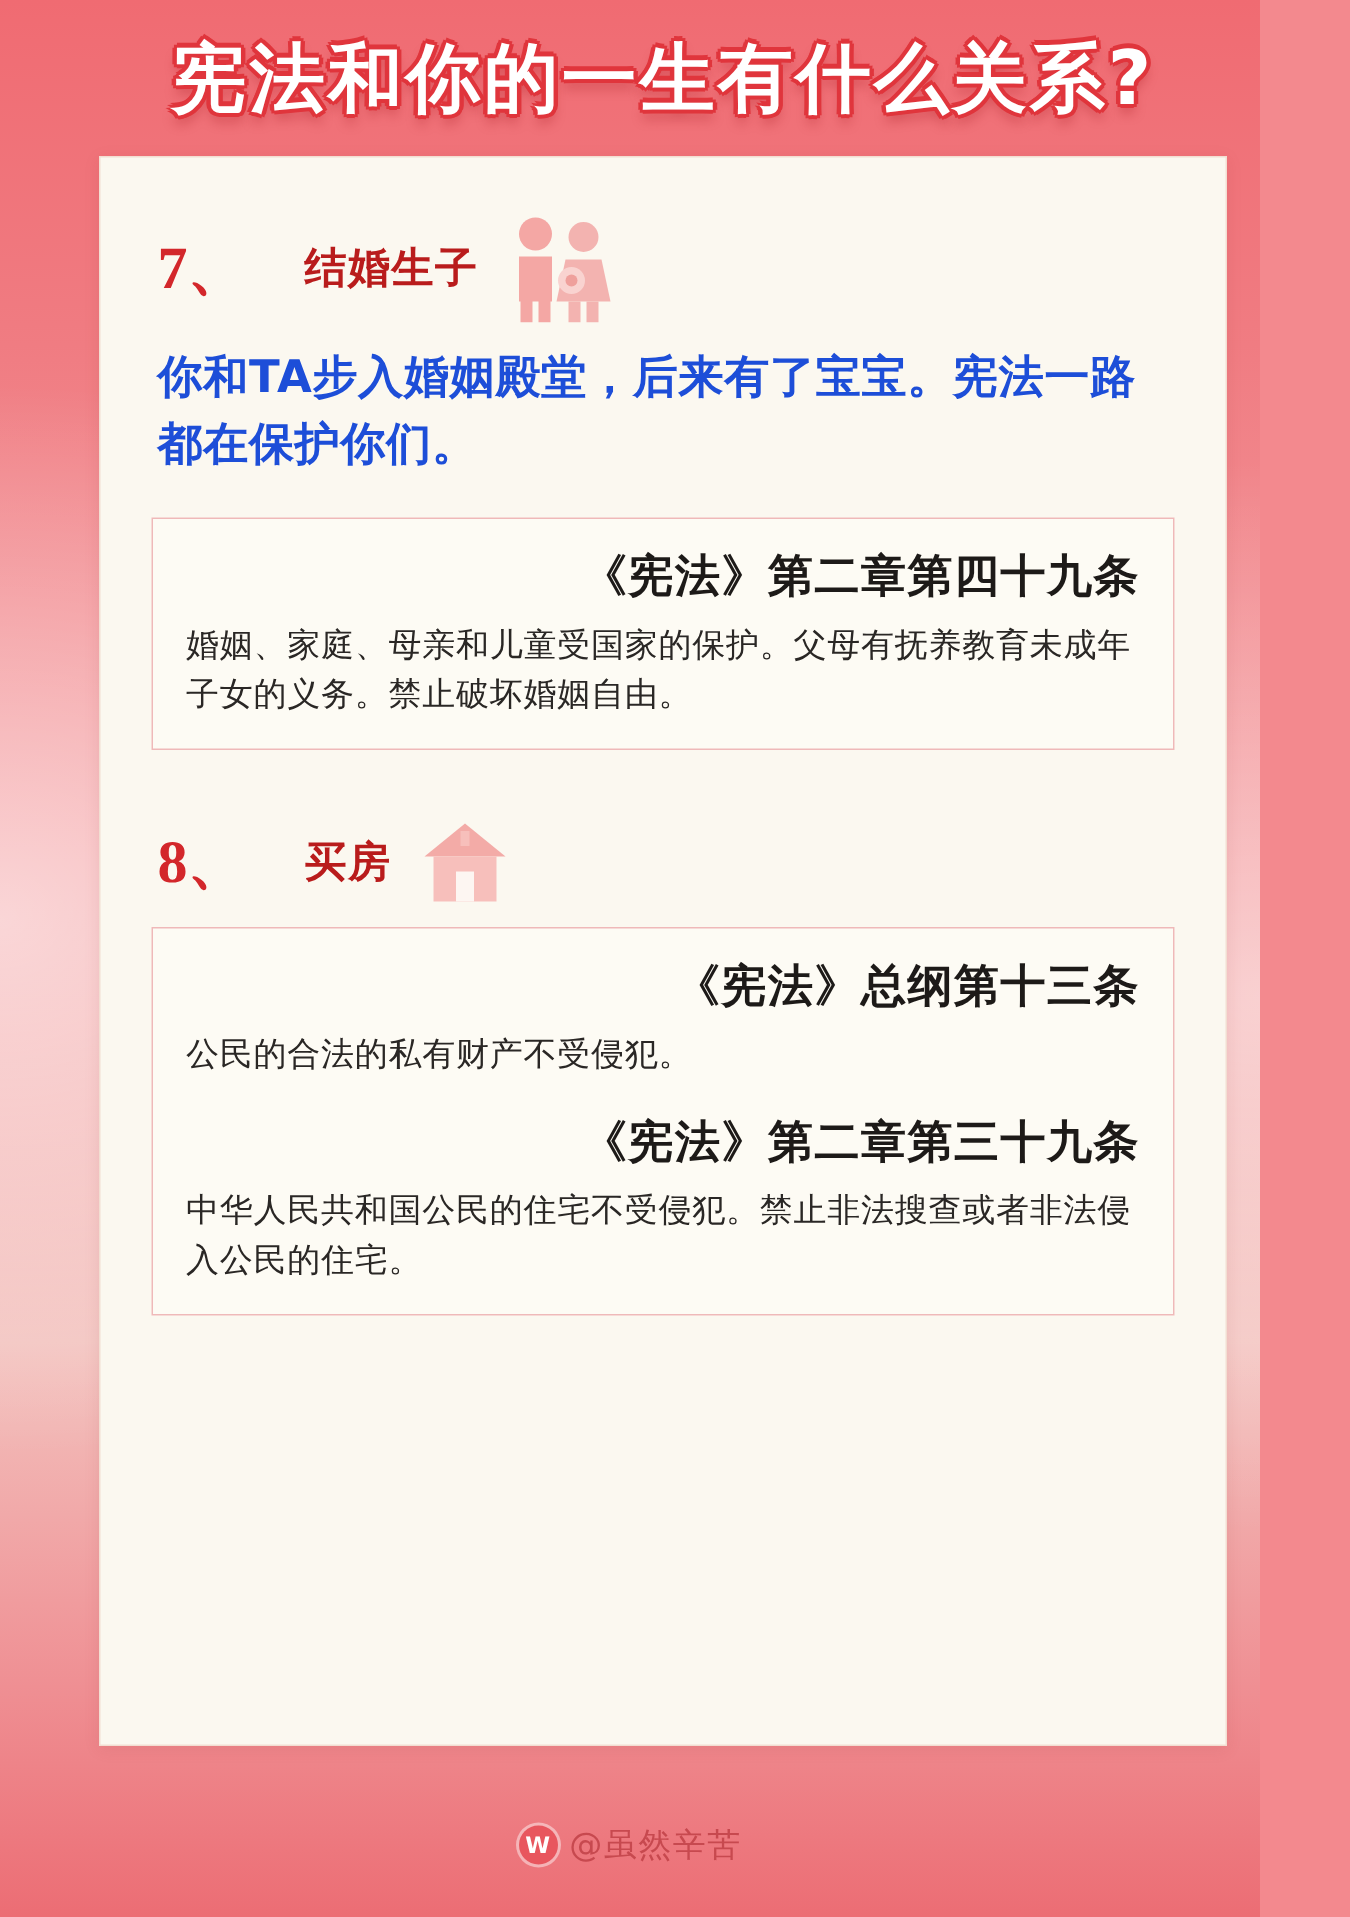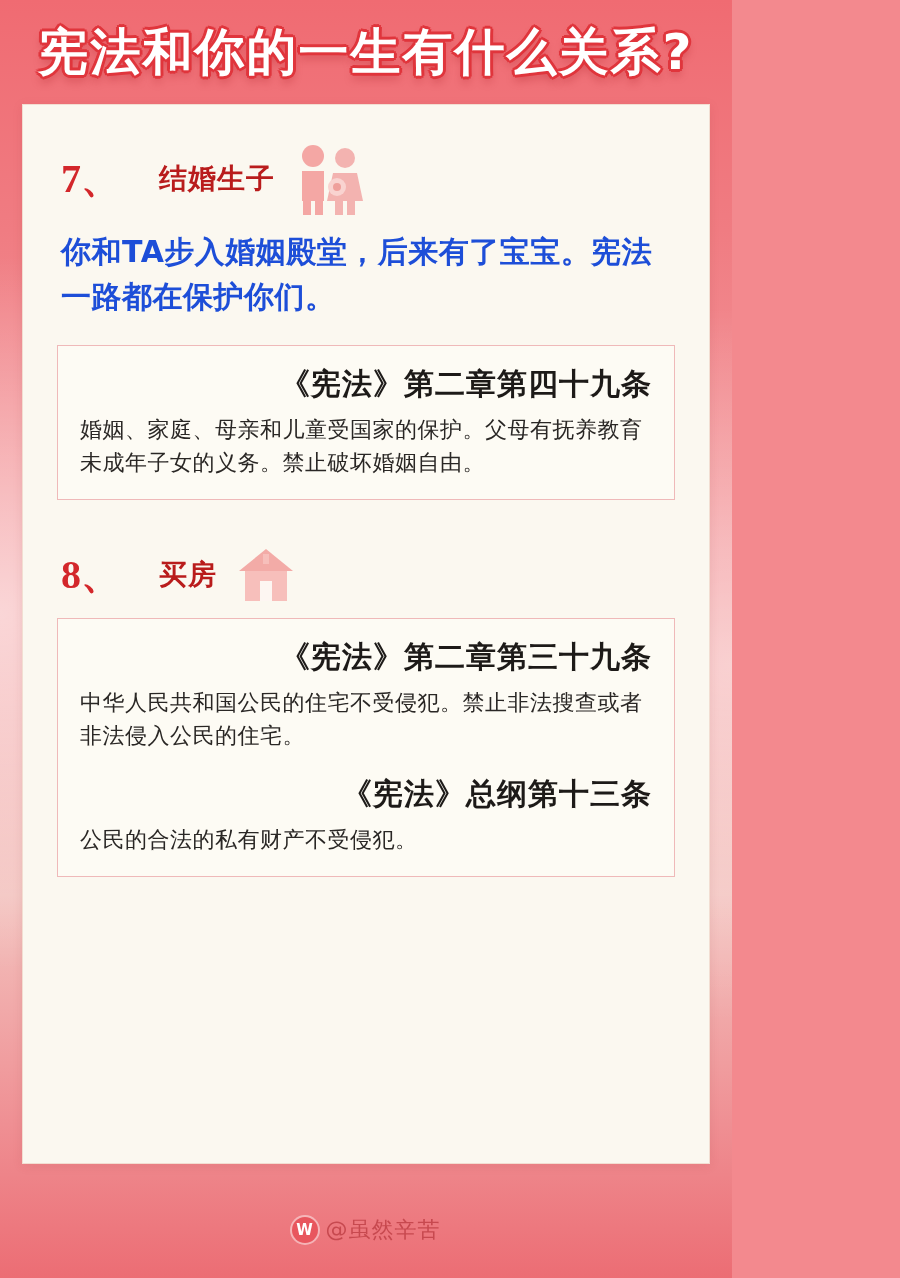--- a/index.html
+++ b/index.html
@@ -9,25 +9,26 @@
   body {
     width: 900px;
     height: 1278px;
     overflow: hidden;
     font-family: "Liberation Serif", "DejaVu Serif", serif;
     background: #f3898e;
   }
 
   .poster {
     position: relative;
-    width: 732px;
+    width: 840px;
     height: 1278px;
     box-sizing: border-box;
     background: linear-gradient(180deg, #f06b72 0%, #f07c82 18%, #f4a0a3 45%, #f3c3bf 70%, #ef8f93 88%, #ec6d74 100%);
     overflow: hidden;
+    padding-left: 44px;
   }
 
   
   .poster::before {
     content: "";
     position: absolute;
     inset: 0;
     background:
       radial-gradient(ellipse at 0% 48%, rgba(255,255,255,0.55) 0%, rgba(255,255,255,0) 38%),
       radial-gradient(ellipse at 100% 52%, rgba(255,255,255,0.45) 0%, rgba(255,255,255,0) 38%);
@@ -221,26 +222,26 @@
           <svg width="62" height="58" viewBox="0 0 62 58" aria-hidden="true">
             <path d="M31 3 4 25h54z" fill="#f3aba7"></path>
             <rect x="10" y="25" width="42" height="30" fill="#f7bfbb"></rect>
             <rect x="25" y="35" width="12" height="20" fill="#fdf6f2"></rect>
             <rect x="28" y="8" width="6" height="10" fill="#f7bfbb"></rect>
           </svg>
         </span>
       </div>
       <div class="quote-box">
         <div class="quote-block">
+          <div class="quote-title">《宪法》总纲第十三条</div>
+          <div class="quote-text">公民的合法的私有财产不受侵犯。</div>
+        </div>
+        <div class="quote-block">
           <div class="quote-title">《宪法》第二章第三十九条</div>
           <div class="quote-text">中华人民共和国公民的住宅不受侵犯。禁止非法搜查或者非法侵入公民的住宅。</div>
-        </div>
-        <div class="quote-block">
-          <div class="quote-title">《宪法》总纲第十三条</div>
-          <div class="quote-text">公民的合法的私有财产不受侵犯。</div>
         </div>
       </div>
     </div>
 
   </div>
 
   <div class="footer">
     <span class="weibo-logo">W</span>
     <span class="footer-text">@虽然辛苦</span>
   </div>

